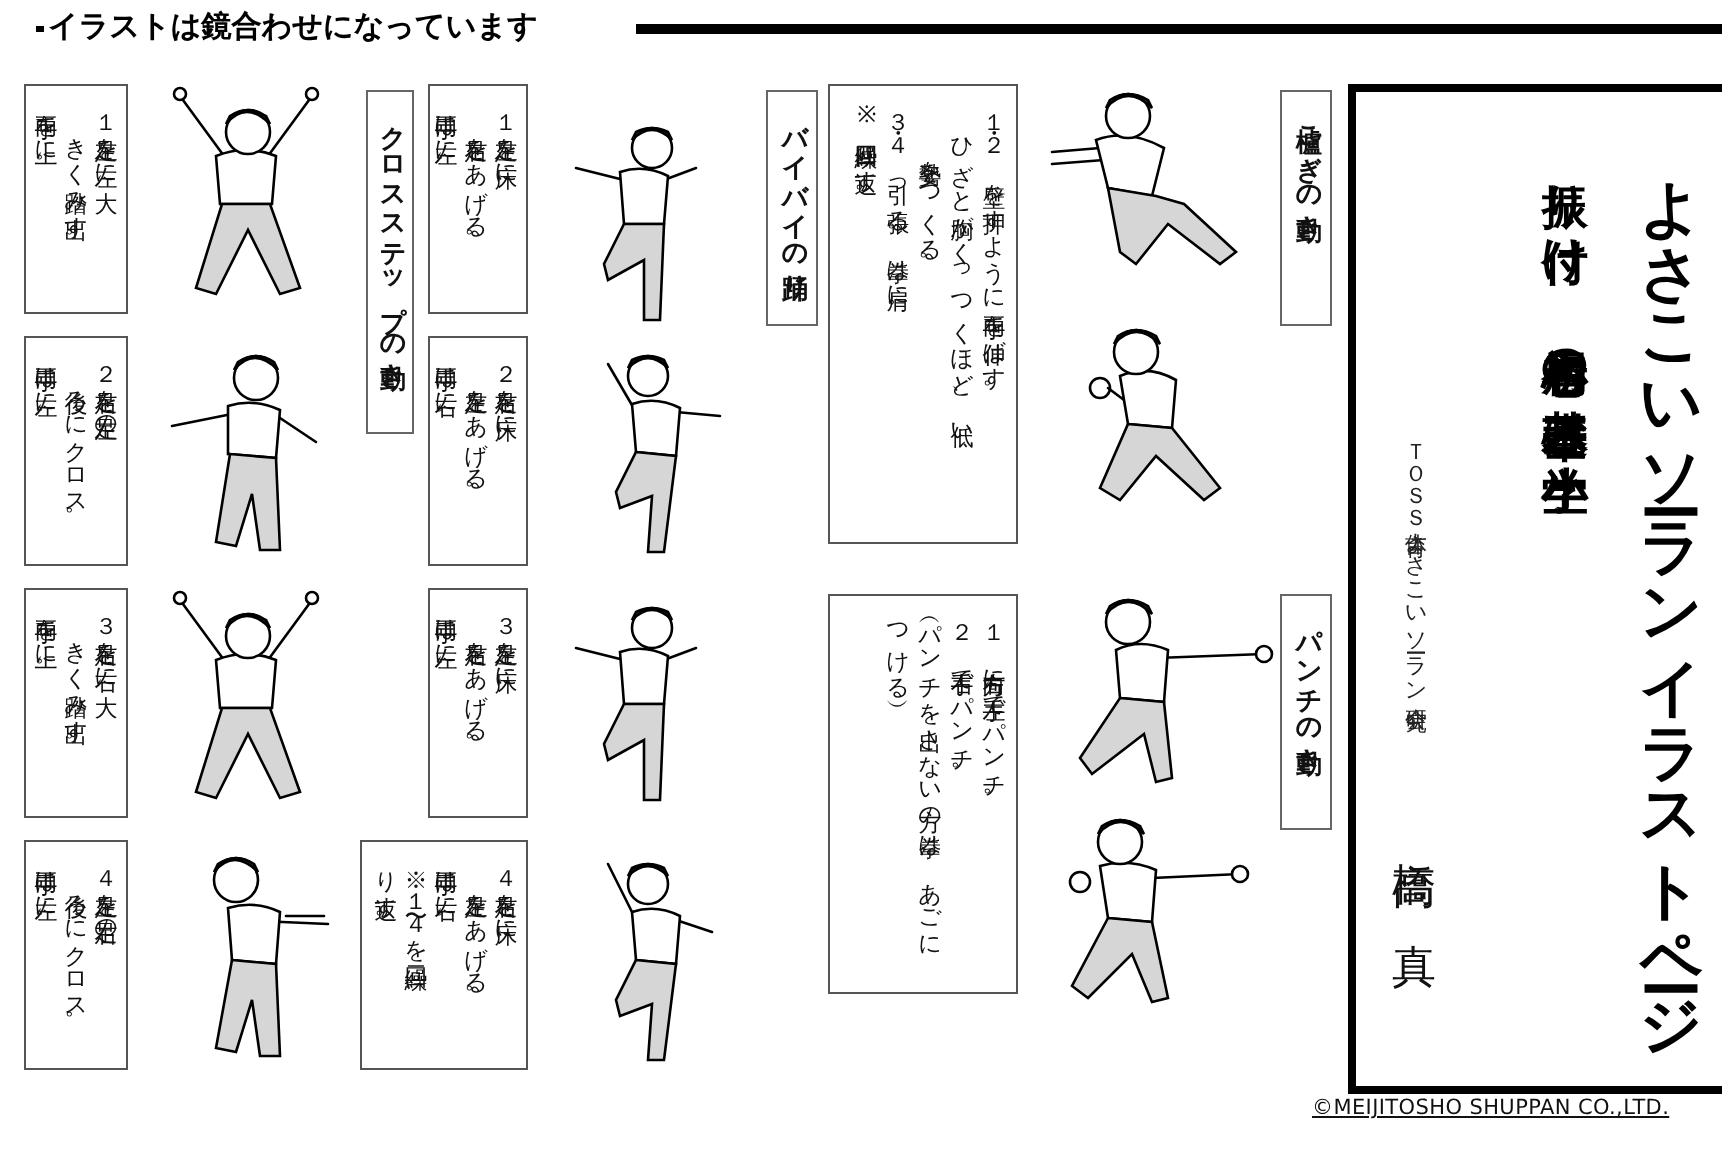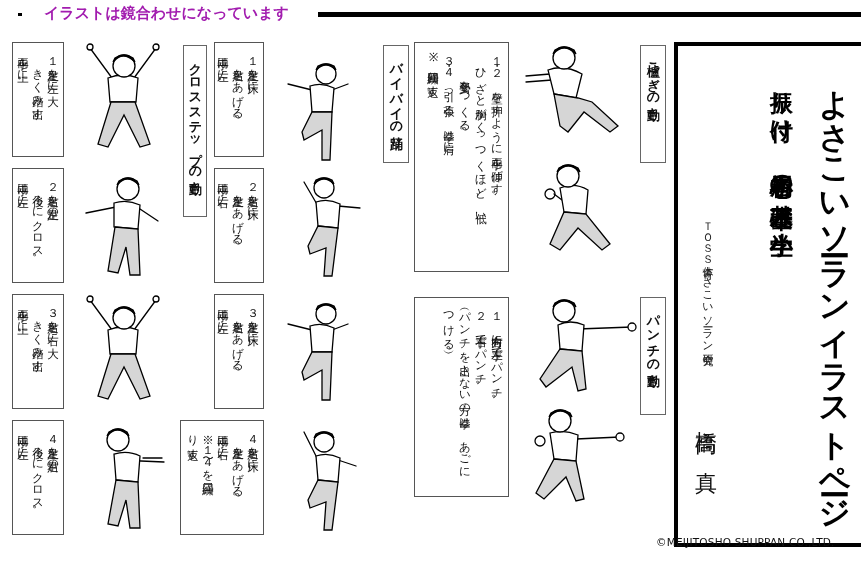--- a/index.html
+++ b/index.html
@@ -1,36 +1,36 @@
 <!DOCTYPE html>
 <html><head>
 <meta charset="utf-8">
 <style>
   * { box-sizing: border-box; margin: 0; padding: 0; }
   html, body { width: 861px; height: 580px; background: #ffffff; overflow: hidden; }
   body { position: relative; font-family: "DejaVu Serif", "Liberation Serif", serif; color: #111; }
 
   .header { position: absolute; left: 0; top: 4px; width: 861px; height: 22px; }
   .header .dash { position: absolute; left: 18px; top: 9px; width: 4px; height: 3px; background: #000; }
-  .header .title { position: absolute; left: 24px; top: 0; font-family: "DejaVu Sans", sans-serif; font-weight: bold; font-size: 15px; letter-spacing: 0px; color: #a21caf; margin-left: 20px; }
+  .header .title { position: absolute; left: 24px; top: 0; font-family: "DejaVu Sans", sans-serif; font-weight: bold; font-size: 15px; letter-spacing: 0px; color: #000000; }
   .header .rule { position: absolute; left: 318px; top: 8px; width: 543px; height: 5px; background: #000; }
 
   .vbox { position: absolute; border: 1.5px solid #555; background: #fff; writing-mode: vertical-rl; text-orientation: upright; font-size: 11.5px; line-height: 15px; padding: 6px 3px; }
   .vlabel { position: absolute; border: 1.5px solid #666; background: #fff; writing-mode: vertical-rl; text-orientation: upright; font-family: "DejaVu Sans", sans-serif; font-weight: bold; font-size: 13px; line-height: 24px; padding: 8px 0; text-align: start; }
 
   .fig { position: absolute; }
 
   .titlebox { position: absolute; left: 674px; top: 42px; width: 187px; height: 505px; border-left: 4px solid #000; border-top: 4px solid #000; border-bottom: 4px solid #000; background: #fff; }
   .main-title { position: absolute; right: 8px; top: 22px; writing-mode: vertical-rl; text-orientation: upright; font-family: "DejaVu Sans", sans-serif; font-weight: bold; font-size: 31px; line-height: 36px; letter-spacing: -1px; color: #000; }
   .sub-title { position: absolute; right: 64px; top: 28px; writing-mode: vertical-rl; text-orientation: upright; font-family: "DejaVu Sans", sans-serif; font-weight: bold; font-size: 23px; line-height: 30px; letter-spacing: 1px; color: #000; }
   .org { position: absolute; left: 22px; top: 168px; writing-mode: vertical-rl; text-orientation: upright; font-size: 11px; line-height: 14px; color: #222; }
   .author { position: absolute; left: 14px; top: 368px; writing-mode: vertical-rl; text-orientation: upright; font-size: 22px; line-height: 28px; color: #111; letter-spacing: 0px; }
   .author .gap { display: inline-block; height: 40px; }
 
-  .copyright { position: absolute; left: 656px; top: 536px; font-family: "DejaVu Sans", sans-serif; font-size: 10.5px; color: #111; letter-spacing: 0.2px; }
+  .copyright { position: absolute; left: 656px; top: 548px; font-family: "DejaVu Sans", sans-serif; font-size: 10.5px; color: #111; letter-spacing: 0.2px; text-decoration: underline; }
 </style>
 </head>
 <body>
 
 <div class="header">
   <div class="dash"></div>
   <div class="title">イラストは鏡合わせになっています</div>
   <div class="rule"></div>
 </div>
 

